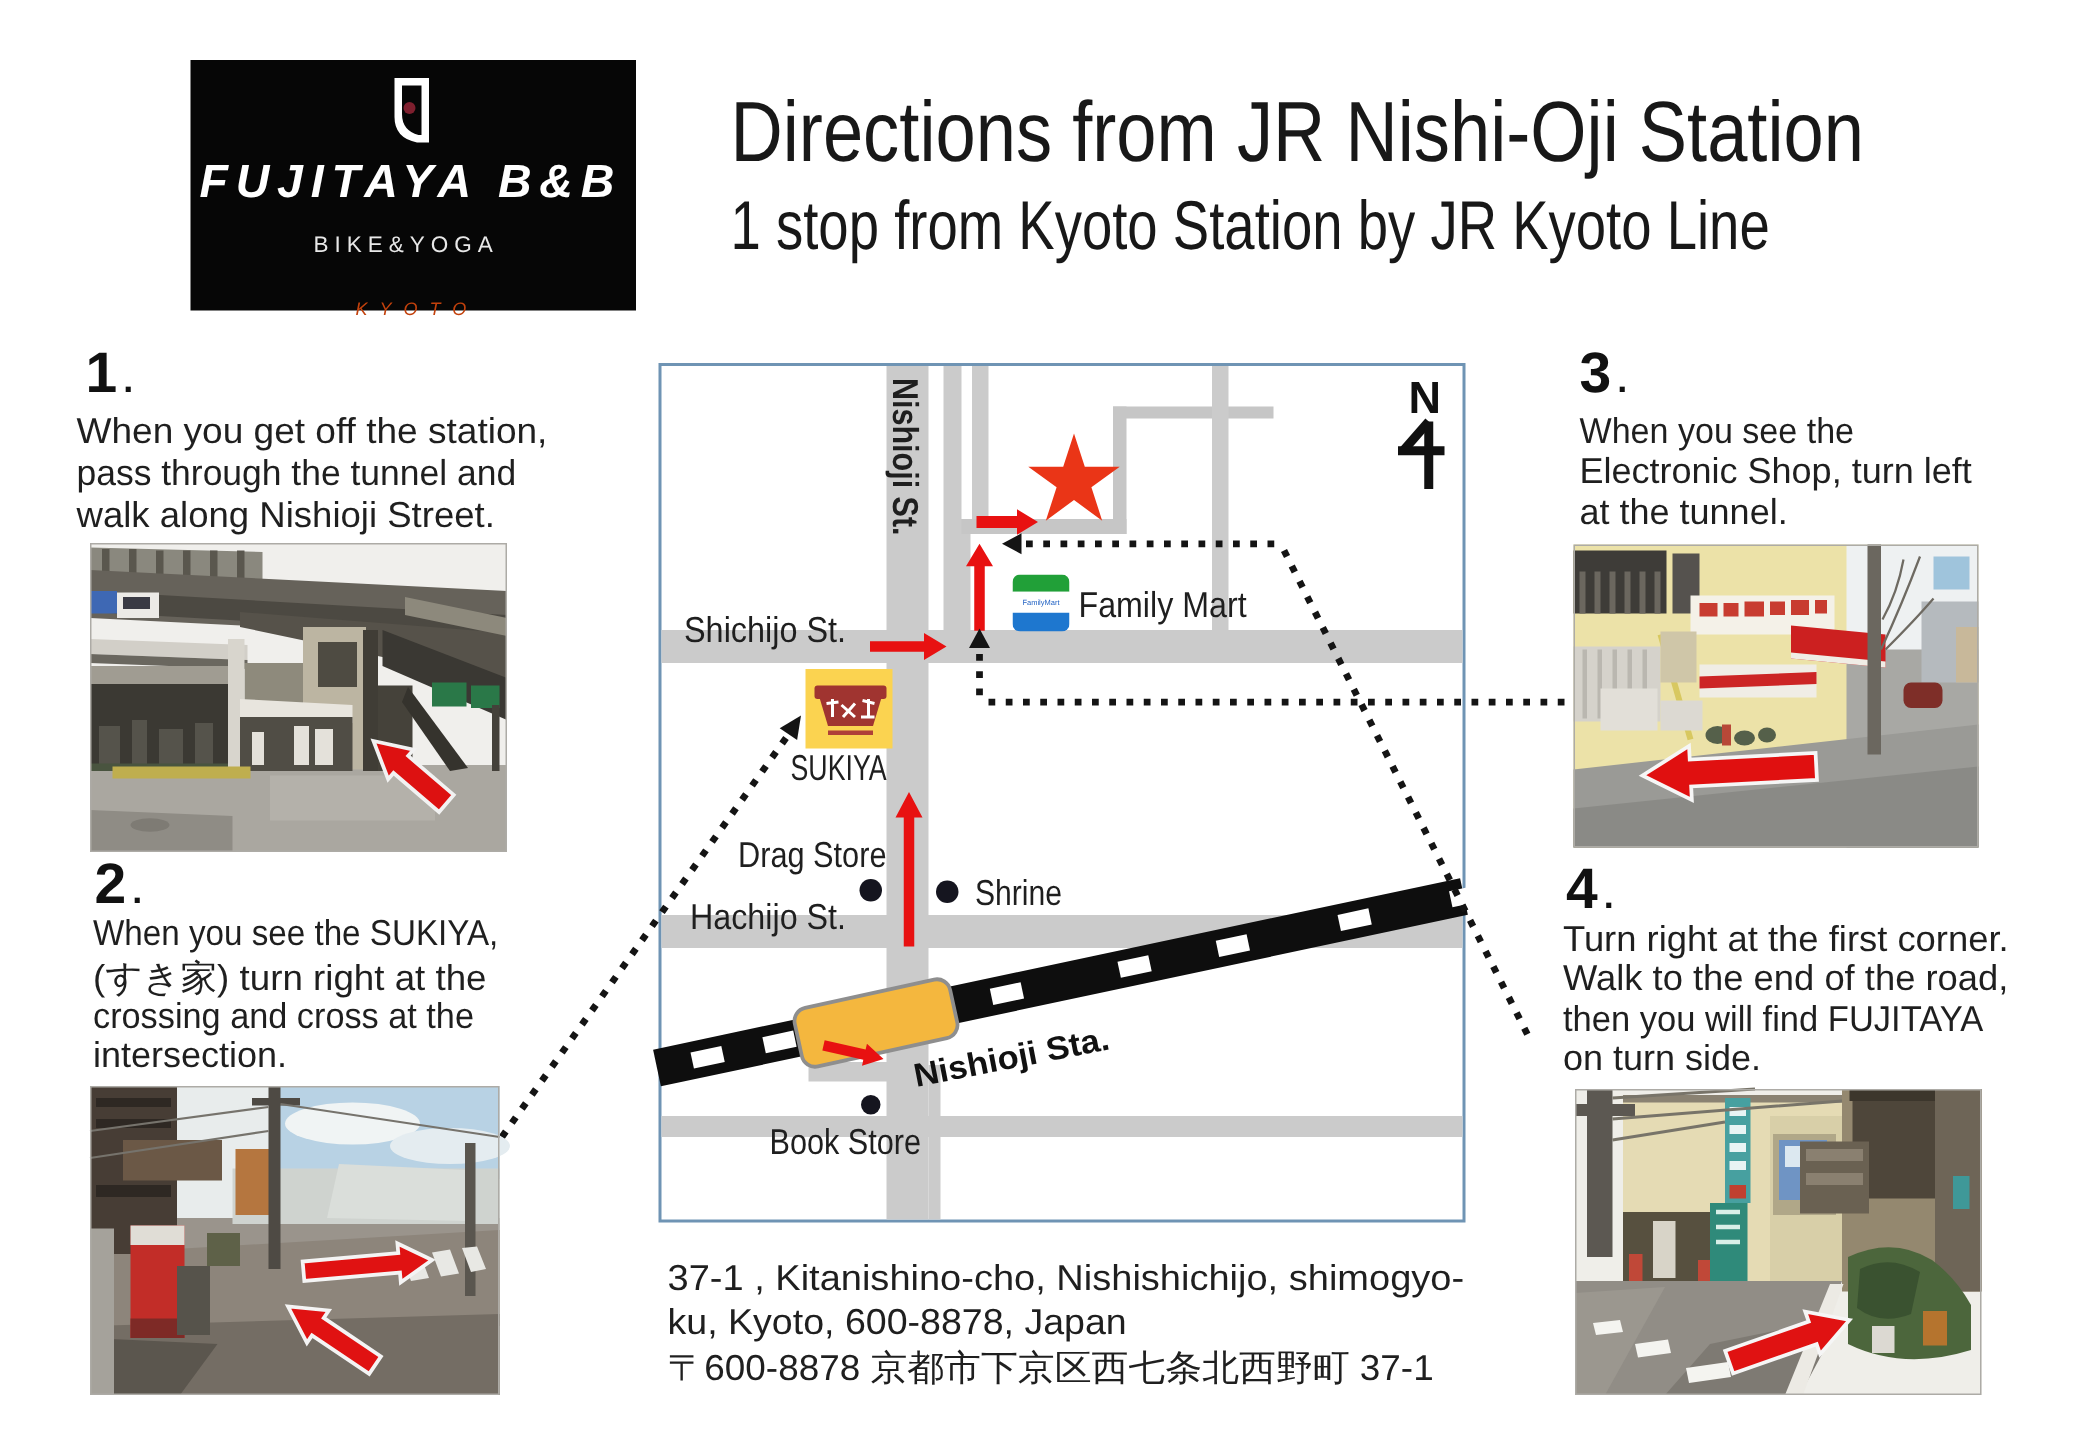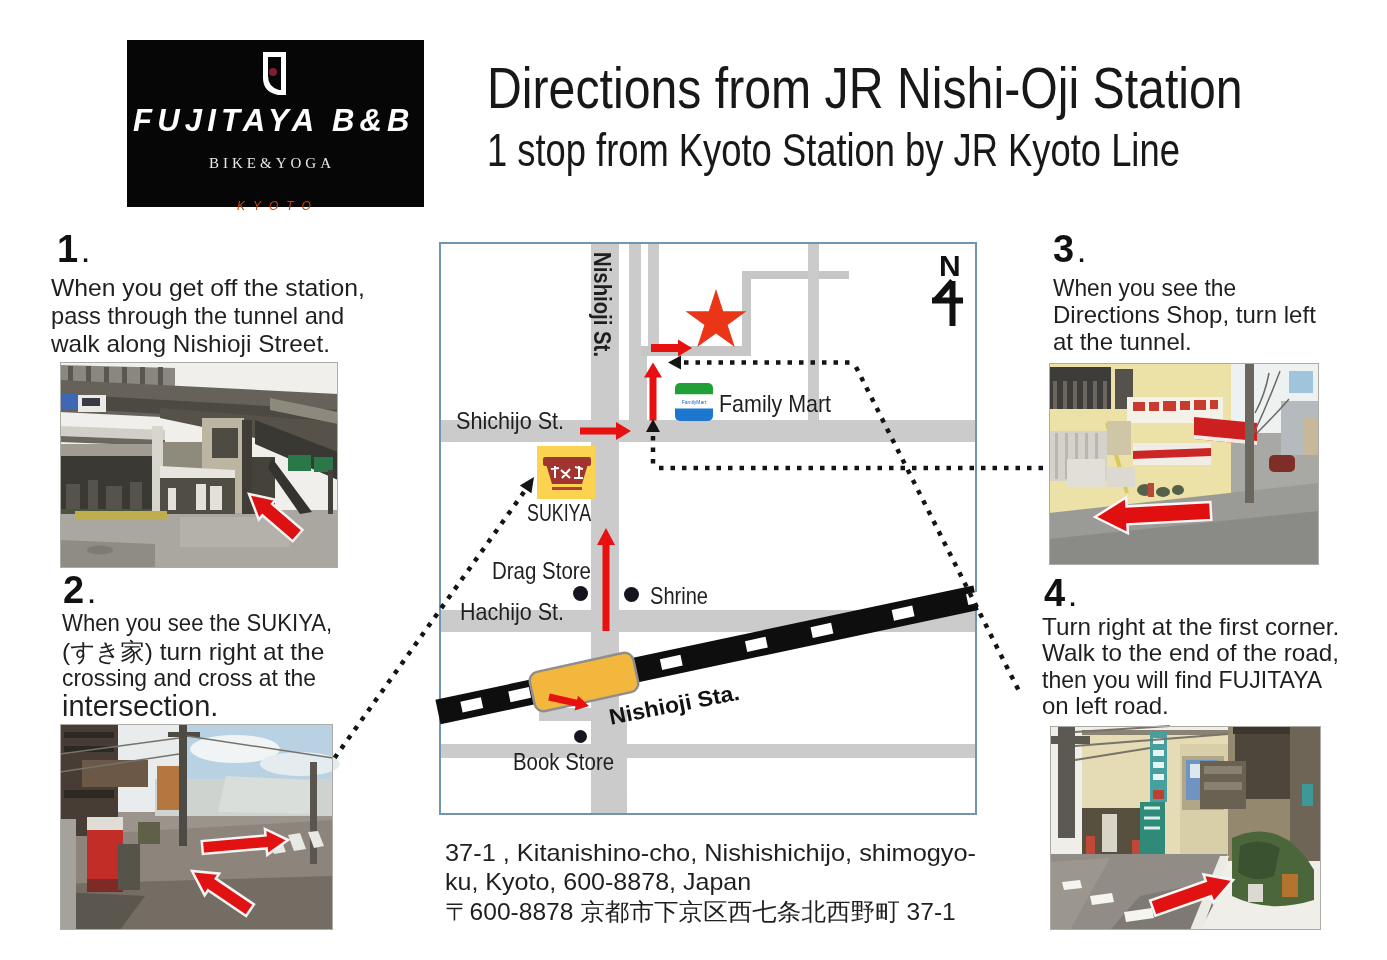--- a/index.html
+++ b/index.html
@@ -388,49 +388,49 @@
 <circle cx="273" cy="72" r="4" fill="#7e1f2e"></circle>
 </g>
 </svg>
 
 <div class="t" id="title" style="left:487px;top:55px;font-size:57px;color:#181818;transform:scale(0.846,1);">Directions from JR Nishi-Oji Station</div>
 
 <div class="t" id="subtitle" style="left:487px;top:123px;font-size:46px;color:#181818;transform:scale(0.79,1);">1 stop from Kyoto Station by JR Kyoto Line</div>
 
 <div class="t" id="logoname" style="left:133px;top:103px;font-size:31px;color:#fff;font-weight:bold;letter-spacing:5.2px;font-style:italic;">FUJITAYA B&amp;B</div>
 
-<div class="t" id="logobike" style="left:209px;top:155px;font-size:15px;color:#e8e8e8;letter-spacing:4px;font-family:Liberation Serif, serif;">BIKE&amp;YOGA</div>
+<div class="t" id="logobike" style="left:209px;top:155px;font-size:15px;color:#e8e8e8;letter-spacing:4px;">BIKE&amp;YOGA</div>
 
 <div class="t" id="logokyoto" style="left:237px;top:199px;font-size:12px;color:#c2410c;letter-spacing:8px;font-style:italic;">KYOTO</div>
 
 <div class="t num" id="n1" style="left:57px;top:228px;">1<span style="font-size:24px;padding-left:4px;">.</span></div>
 
 <div class="t" style="left:51px;top:273.5px;font-size:24px;transform:scale(1.029,1);">When you get off the station,</div>
 <div class="t" style="left:51px;top:302px;font-size:24px;transform:scale(0.985,1);">pass through the tunnel and</div>
 <div class="t" style="left:51px;top:329.5px;font-size:24px;transform:scale(1.015,1);">walk along Nishioji Street.</div>
 
 <div class="t num" id="n2" style="left:63px;top:569px;">2<span style="font-size:24px;padding-left:4px;">.</span></div>
 
 <div class="t" style="left:62px;top:608.5px;font-size:24px;transform:scale(0.922,1);">When you see the SUKIYA,</div>
 <div class="t" style="left:62px;top:636px;font-size:24px;transform:scale(1.02,1);">(すき家) turn right at the</div>
 <div class="t" style="left:62px;top:663.5px;font-size:24px;transform:scale(0.952,1);">crossing and cross at the</div>
-<div class="t" style="left:62px;top:690px;font-size:29px;">intersection.</div>
+<div class="t" style="left:62px;top:690px;font-size:24px;">intersection.</div>
 
 <div class="t num" id="n3" style="left:1053px;top:228px;">3<span style="font-size:24px;padding-left:4px;">.</span></div>
 
 <div class="t" style="left:1053px;top:273.5px;font-size:24px;transform:scale(0.946,1);">When you see the</div>
-<div class="t" style="left:1053px;top:300.5px;font-size:24px;">Directions Shop, turn left</div>
+<div class="t" style="left:1053px;top:300.5px;font-size:24px;">Electronic Shop, turn left</div>
 <div class="t" style="left:1053px;top:327.5px;font-size:24px;">at the tunnel.</div>
 
 <div class="t num" id="n4" style="left:1044px;top:572px;">4<span style="font-size:24px;padding-left:4px;">.</span></div>
 
 <div class="t" style="left:1042px;top:612.5px;font-size:24px;transform:scale(1.011,1);">Turn right at the first corner.</div>
 <div class="t" style="left:1042px;top:639px;font-size:24px;transform:scale(1.01,1);">Walk to the end of the road,</div>
 <div class="t" style="left:1042px;top:665.5px;font-size:24px;transform:scale(0.959,1);">then you will find FUJITAYA</div>
-<div class="t" style="left:1042px;top:692px;font-size:24px;">on left road.</div>
+<div class="t" style="left:1042px;top:692px;font-size:24px;">on turn side.</div>
 
 <div class="t" style="left:445px;top:838.5px;font-size:24px;transform:scale(1.056,1);">37-1 , Kitanishino-cho, Nishishichijo, shimogyo-</div>
 <div class="t" style="left:445px;top:867.5px;font-size:24px;transform:scale(1.043,1);">ku, Kyoto, 600-8878, Japan</div>
 <div class="t" style="left:445px;top:896px;font-size:24px;transform:scale(1.024,1);">〒600-8878 京都市下京区西七条北西野町 37-1</div>
 
 <div class="t" id="lnishioji" style="left:616px;top:252px;font-size:24px;font-weight:600;transform:rotate(90deg) scale(0.847,1);">Nishioji St.</div>
 
 <div class="t" id="lshichijo" style="left:456px;top:406.5px;font-size:24px;transform:scale(0.9,1);">Shichijo St.</div>
 
 <div class="t" id="lfm" style="left:719px;top:389.5px;font-size:24px;transform:scale(0.894,1);">Family Mart</div>

